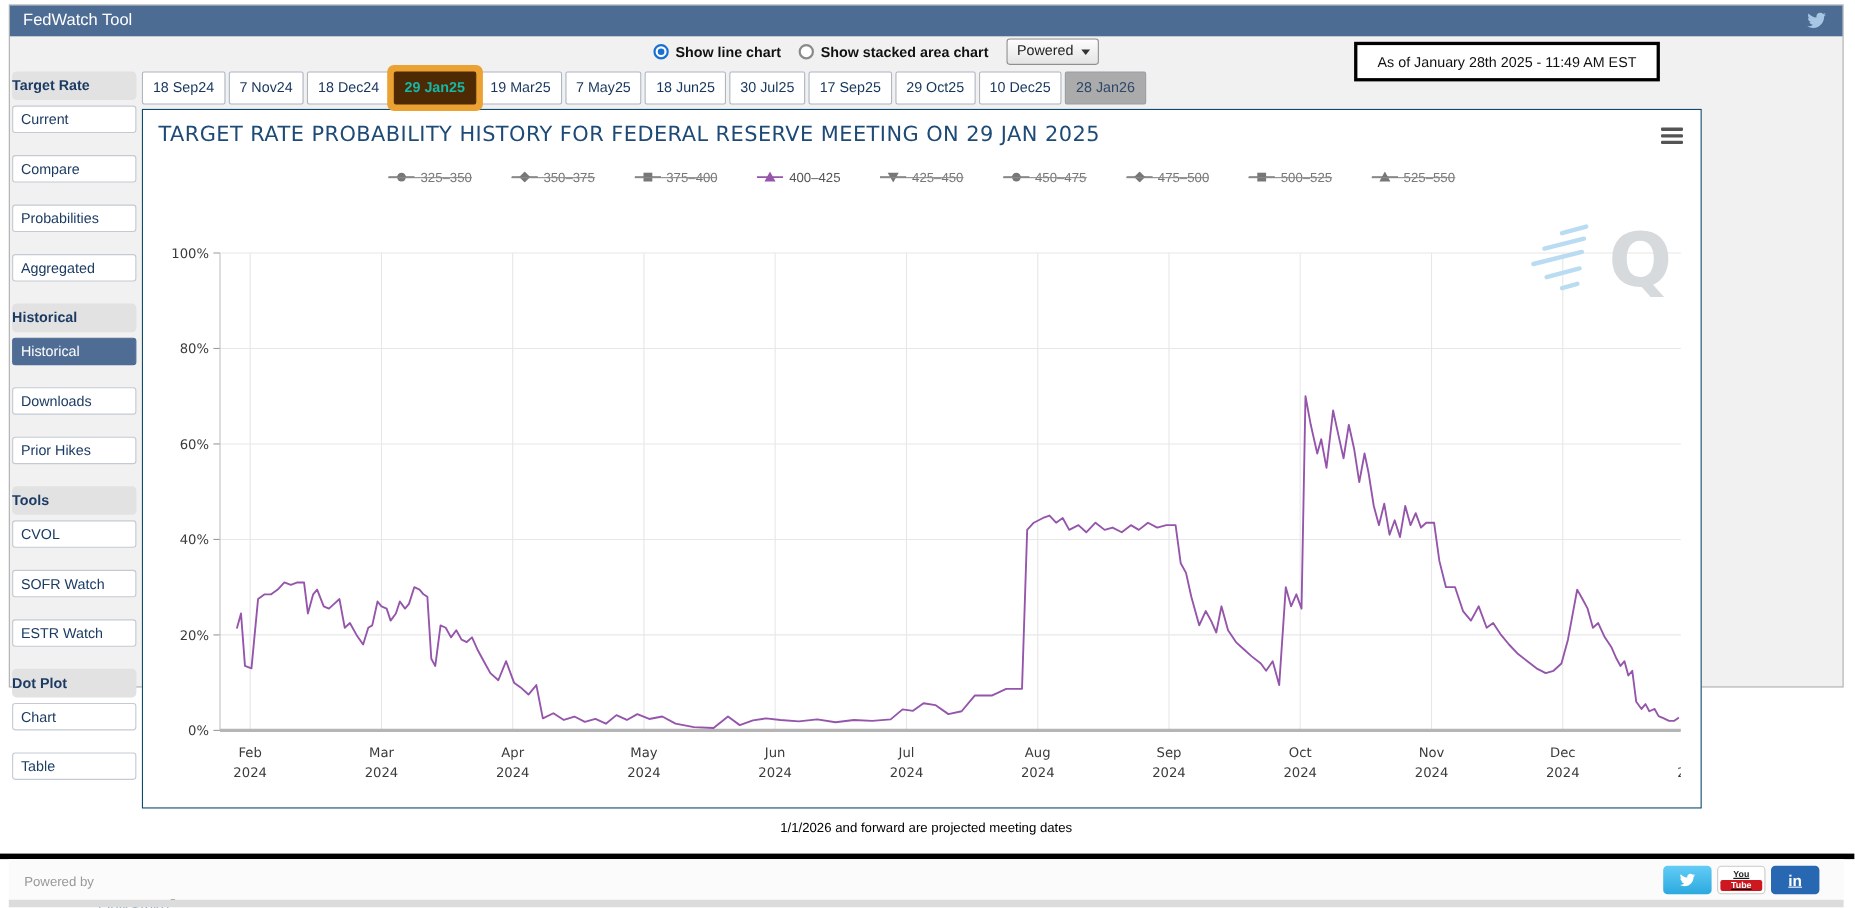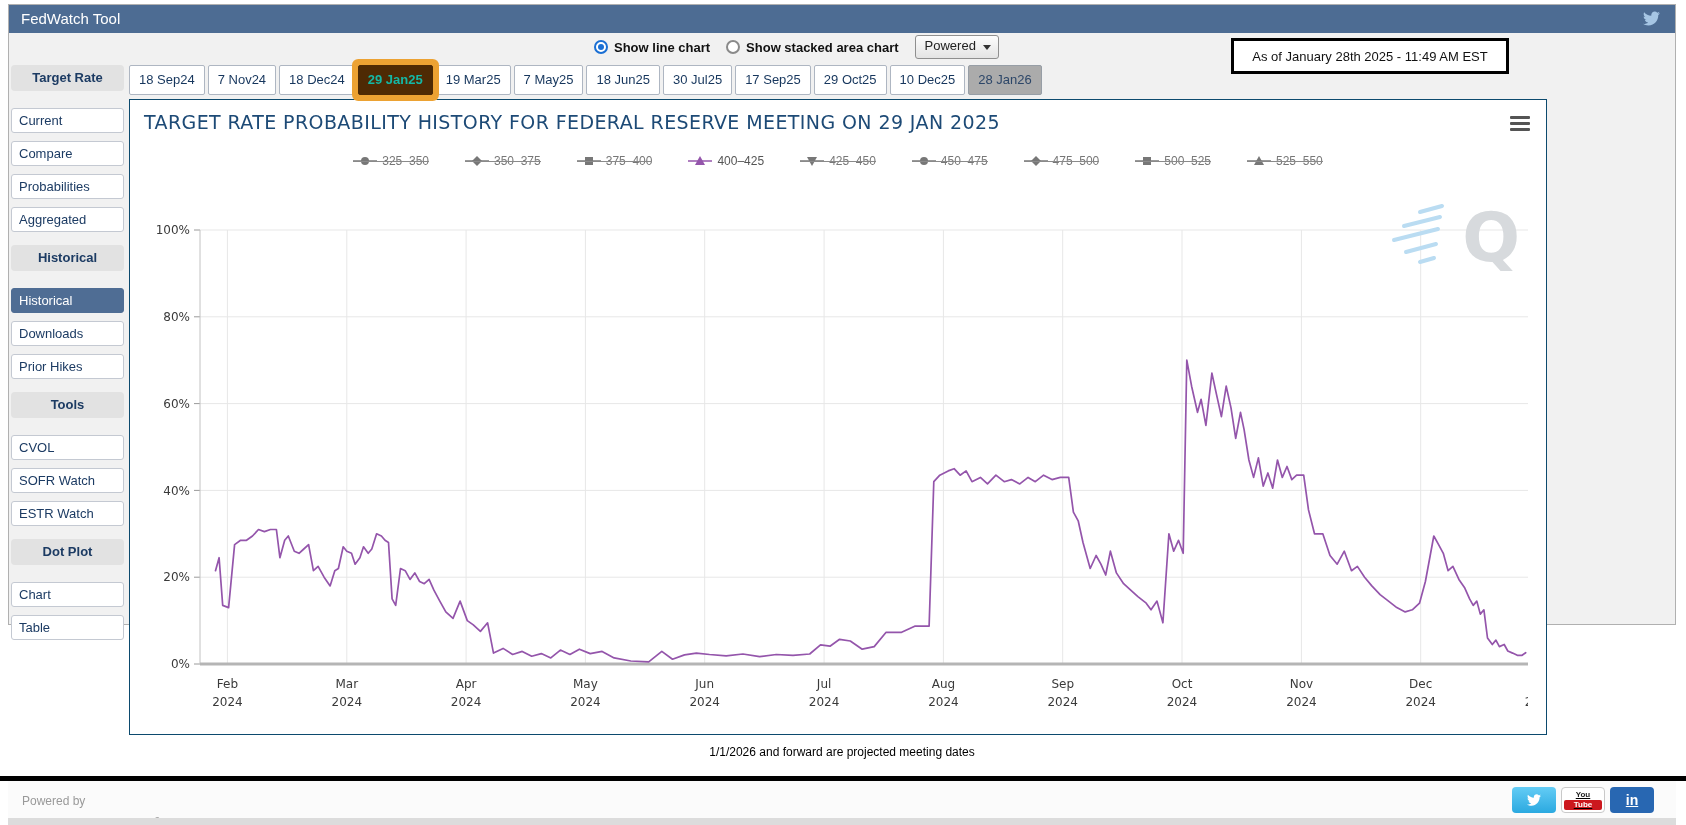--- a/index.html
+++ b/index.html
@@ -24,24 +24,24 @@
     display:flex;align-items:center;justify-content:center;font-size:13px;color:#111;}
   
   .tab-strip{position:absolute;left:120px;top:60px;display:flex;gap:3px;}
   .tab{height:28px;line-height:28px;padding:0 9px;background:#fff;border:1px solid #aeb6c2;border-radius:2px;
     color:#16365d;font-size:13px;cursor:pointer;white-space:nowrap;}
   .tab.active{background:#4e2a04;border-color:#4e2a04;color:#14b8a6;font-weight:bold;box-shadow:0 0 0 6px #eca233;position:relative;z-index:3;}
   .tab.disabled{background:#ababab;border-color:#979ea6;color:#2c4668;}
   
   .sidebar{position:absolute;left:2px;top:60px;width:113px;}
   .side-group{margin-bottom:13px;}
-  .side-header{height:26px;line-height:26px;text-align:center;background:#e2e2e2;border-radius:4px;
-    font-size:13px;font-weight:bold;color:#1c3b63;margin-bottom:17px;}
+  .side-header{height:26px;line-height:26px;background:#e2e2e2;border-radius:4px;
+    font-size:13px;font-weight:bold;color:#1c3b63;margin-bottom:5px;}
   .side-item{height:23px;line-height:23px;background:#fff;border:1px solid #c4c9d2;border-radius:3px;
-    font-size:13px;color:#1c3b63;padding-left:7px;margin-bottom:8px;cursor:pointer;}
+    font-size:13px;color:#1c3b63;padding-left:7px;margin-bottom:20px;cursor:pointer;}
   .side-item.selected{background:#4f6d94;border-color:#4f6d94;color:#fff;}
   
   .chart-panel{position:absolute;left:120px;top:94px;width:1418px;height:636px;background:#fff;border:1px solid #0c4a6e;box-sizing:border-box;padding-left:12px;}
   .chart-title{position:absolute;left:14px;top:11px;font-size:19px;color:#1d4a76;letter-spacing:.4px;font-family:"DejaVu Sans",sans-serif;}
   .menu-icon{position:absolute;right:16px;top:16px;width:20px;cursor:pointer;}
   .menu-icon span{display:block;height:3px;background:#545454;border-radius:1px;margin-bottom:3px;}
   .legend{position:absolute;left:0;right:0;top:54px;display:flex;justify-content:center;gap:36px;}
   .legend-item{display:flex;align-items:center;gap:5px;font-size:12px;color:#777;position:relative;cursor:pointer;}
   .legend-item.on{color:#555;}
   .legend-item.off::after{content:'';position:absolute;left:0;right:0;top:50%;height:1px;background:#8a8a8a;}

